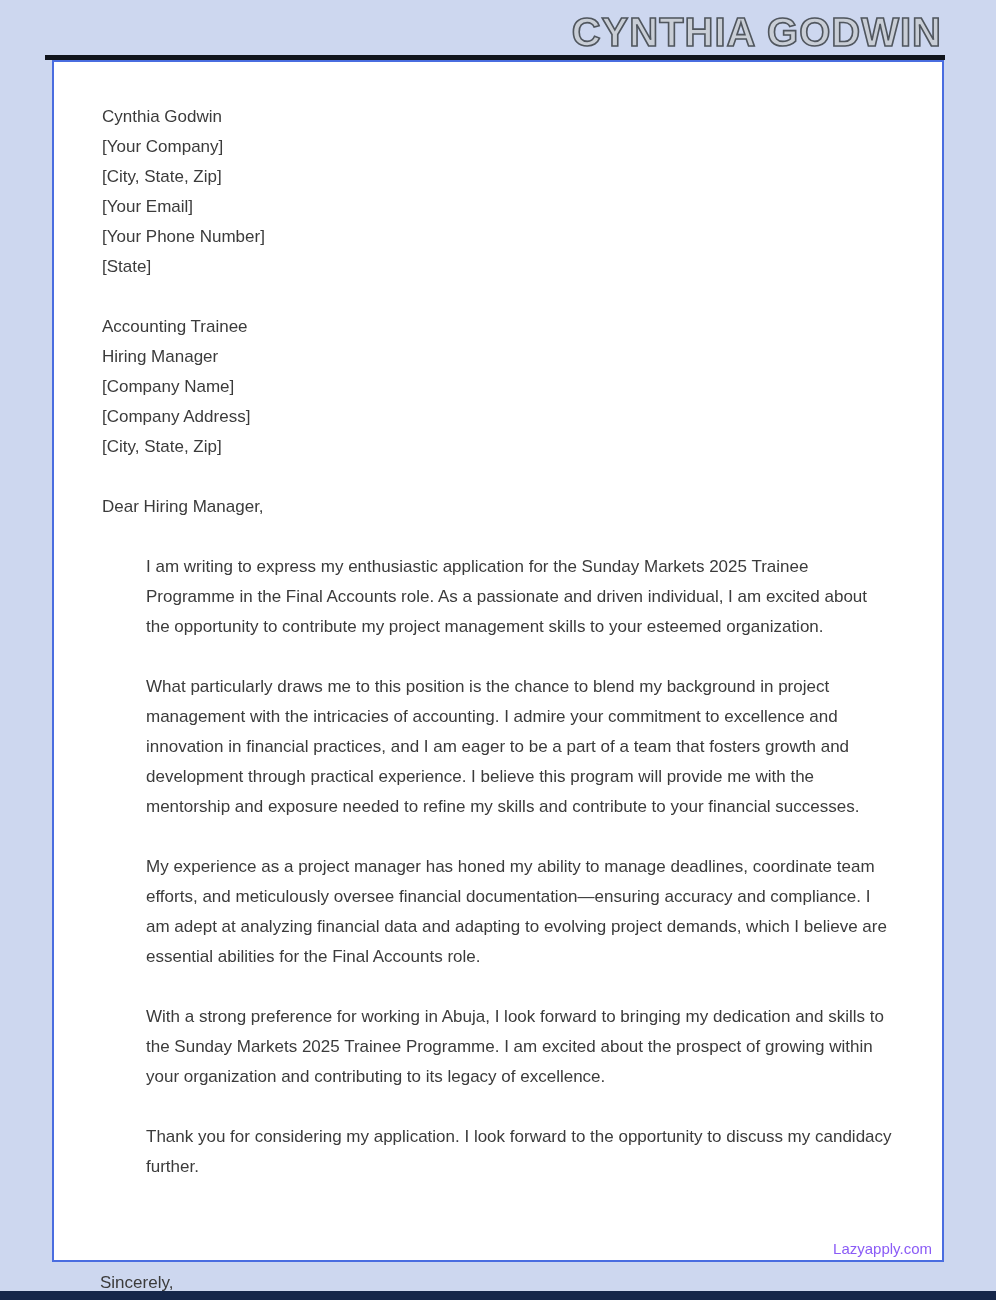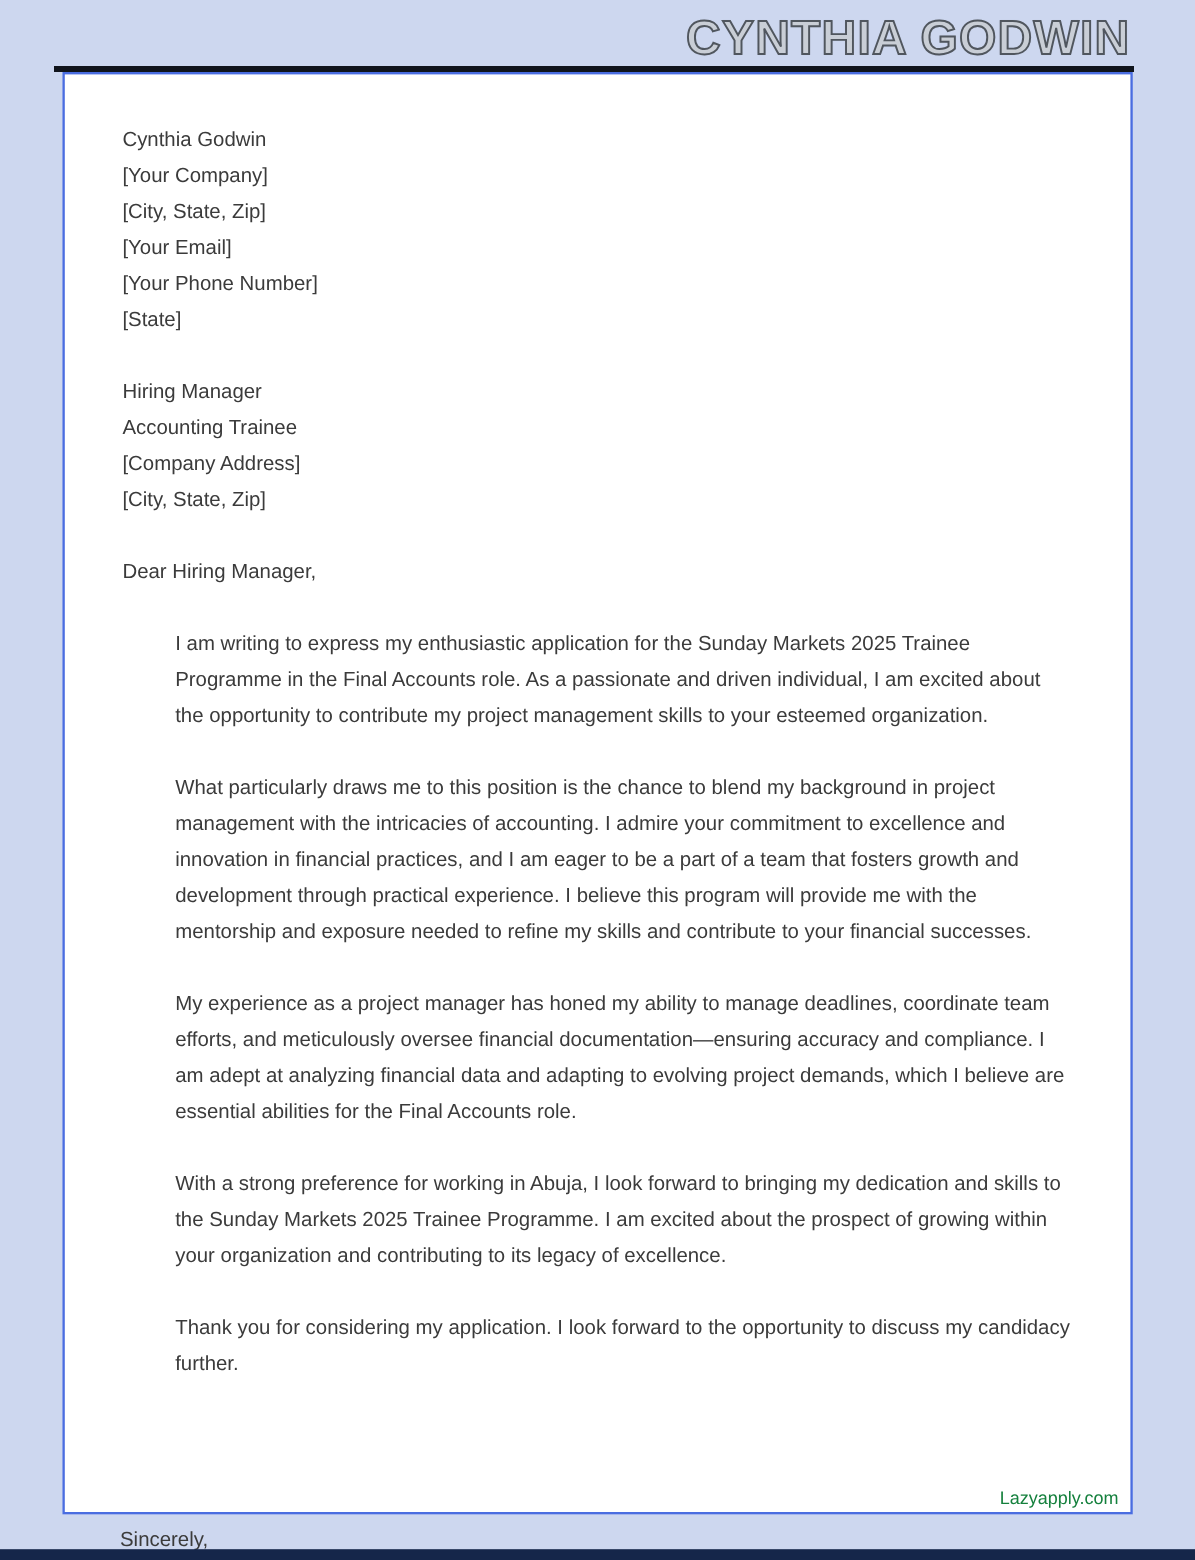--- a/index.html
+++ b/index.html
@@ -52,21 +52,21 @@
     color: #3b3b3b;
   }
   .block { margin-bottom: 30px; }
   .page p { margin-bottom: 30px; margin-left: 44px; }
   .watermark {
     position: absolute;
     right: 10px;
     bottom: 2px;
     font-size: 15px;
     line-height: 18px;
-    color: #15803d;
+    color: #8b5cf6;
     margin-top: 32px;
   }
   .closing {
     position: absolute;
     left: 100px;
     top: 1268px;
   }
   .bottom-bar {
     position: absolute;
     left: 0;
@@ -90,22 +90,23 @@
     <div class="block">
       <div>Cynthia Godwin</div>
       <div>[Your Company]</div>
       <div>[City, State, Zip]</div>
       <div>[Your Email]</div>
       <div>[Your Phone Number]</div>
       <div>[State]</div>
     </div>
 
     <div class="block">
+      <div>Accounting Trainee</div>
       <div>Hiring Manager</div>
-      <div>Accounting Trainee</div>
+      <div>[Company Name]</div>
       <div>[Company Address]</div>
       <div>[City, State, Zip]</div>
     </div>
 
     <div class="block">Dear Hiring Manager,</div>
 
     <p>I am writing to express my enthusiastic application for the Sunday Markets 2025 Trainee Programme in the Final Accounts role. As a passionate and driven individual, I am excited about the opportunity to contribute my project management skills to your esteemed organization.</p>
     <p>What particularly draws me to this position is the chance to blend my background in project management with the intricacies of accounting. I admire your commitment to excellence and innovation in financial practices, and I am eager to be a part of a team that fosters growth and development through practical experience. I believe this program will provide me with the mentorship and exposure needed to refine my skills and contribute to your financial successes.</p>
     <p>My experience as a project manager has honed my ability to manage deadlines, coordinate team efforts, and meticulously oversee financial documentation—ensuring accuracy and compliance. I am adept at analyzing financial data and adapting to evolving project demands, which I believe are essential abilities for the Final Accounts role.</p>
     <p>With a strong preference for working in Abuja, I look forward to bringing my dedication and skills to the Sunday Markets 2025 Trainee Programme. I am excited about the prospect of growing within your organization and contributing to its legacy of excellence.</p>

